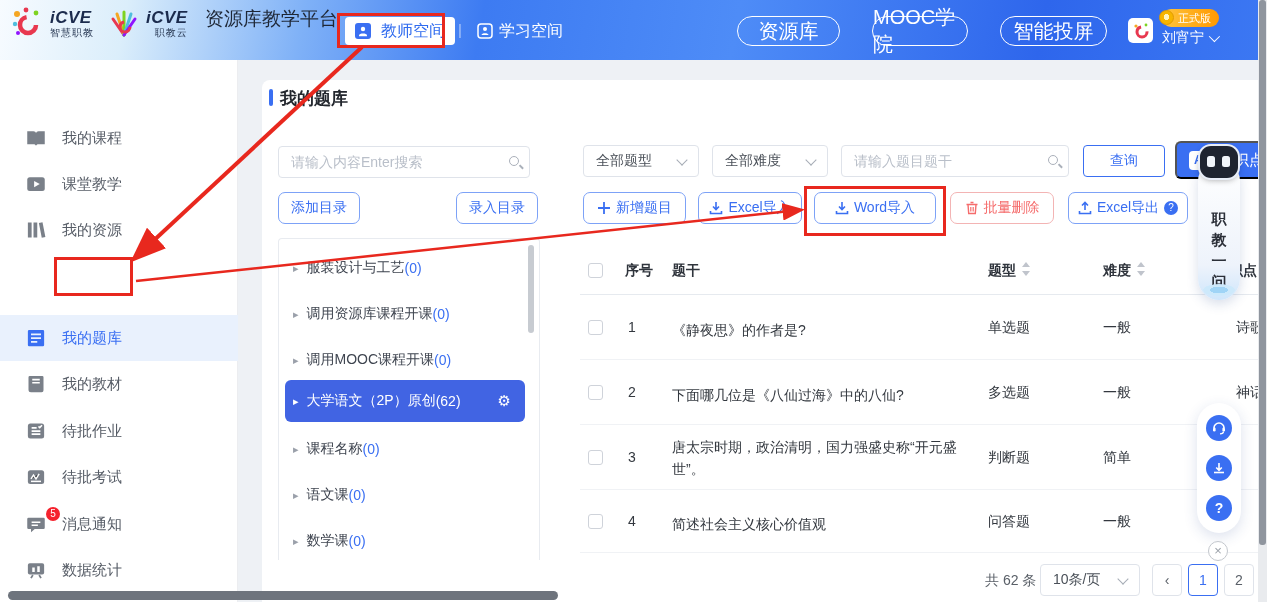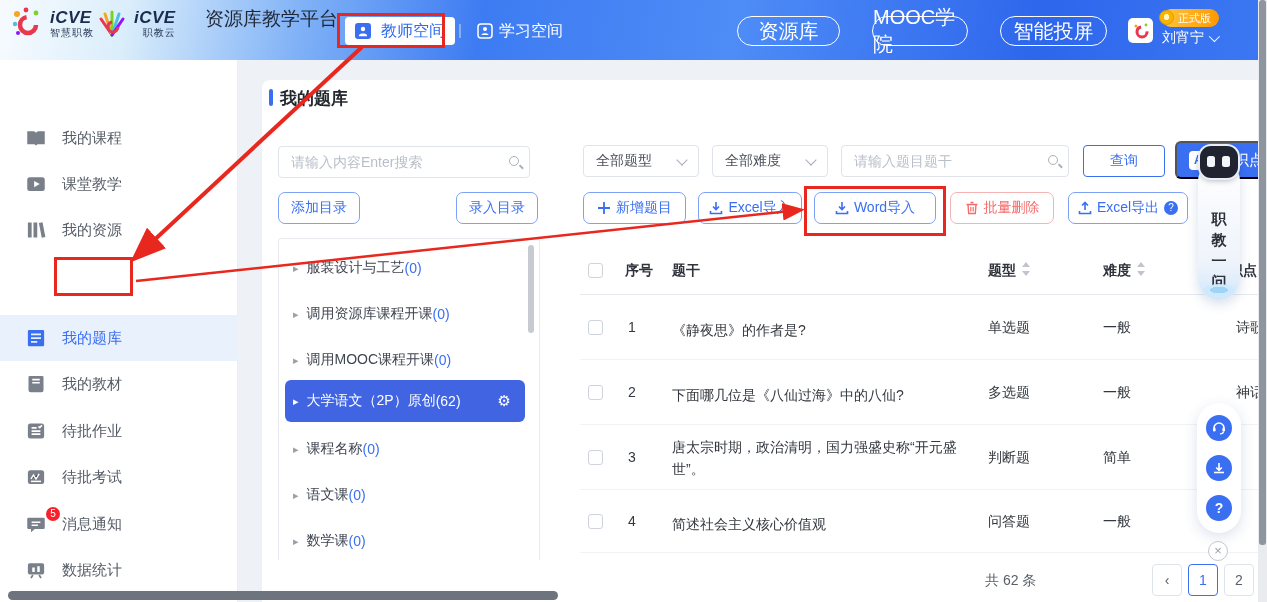--- a/index.html
+++ b/index.html
@@ -3,21 +3,21 @@
 <meta charset="utf-8">
 <style>
   * { margin:0; padding:0; box-sizing:border-box; }
   html,body { width:1267px; height:602px; overflow:hidden; }
   body { font-family:"Liberation Sans","DejaVu Sans",sans-serif; background:#eef1f5; position:relative; }
   .page { position:absolute; inset:0; width:1267px; height:602px; overflow:hidden; background:#eef1f5; }
 
   
   .header { position:absolute; left:0; top:0; width:1267px; height:60px;
     background:linear-gradient(100deg,#f7fbff 0%,#dbeefb 10%,#7fb1f7 24%,#3d7bf2 38%,#4e8cf7 58%,#2e66ec 82%,#3c78f3 100%); }
-  .logo-zone { position:absolute; left:10px; top:6px; display:flex; align-items:center; gap:2px; }
+  .logo-zone { position:absolute; left:10px; top:6px; display:flex; align-items:center; gap:14px; }
   .logo { display:flex; align-items:center; gap:6px; }
   .logo-text { line-height:1; }
   .logo-text .t { font-size:17px; font-weight:bold; font-style:italic; color:#1b2b4d; letter-spacing:.5px; }
   .logo-text .s { font-size:10px; color:#2a3a55; margin-top:2px; letter-spacing:1px;text-align:right; }
   .platform-title { position:absolute; left:205px; top:6px; width:146px; font-size:19px; font-weight:500; color:#1e2736; line-height:26px; }
   .nav-teacher { position:absolute; left:345px; top:17px; height:28px; background:#fff; border-radius:4px; display:flex; align-items:center; gap:10px; padding:0 10px; color:#2f6bef; font-size:16px; }
   .nav-divider { position:absolute; left:458px; top:21px; color:rgba(255,255,255,.55); font-size:15px; }
   .nav-study { position:absolute; left:477px; top:17px; height:28px; display:flex; align-items:center; gap:6px; color:#fff; font-size:16px; }
   .pill { position:absolute; top:16px; height:30px; border:1px solid #fff; border-radius:16px; color:#fff; font-size:20px; display:flex; align-items:center; justify-content:center; background:transparent; cursor:pointer; }
   .mini-logo { position:absolute; left:1128px; top:18px; width:25px; height:25px; background:#fff; border-radius:5px; display:flex; align-items:center; justify-content:center; }
@@ -429,20 +429,24 @@
   <div class="trow" style="top:490px; height:63px;">
     <span class="checkbox" style="left:8px; top:24px;"></span>
     <span class="td" style="left:48px; top:23px;">4</span>
     <span class="td stem" style="left:92px; top:23px;">简述社会主义核心价值观</span>
     <span class="td" style="left:408px; top:23px;">问答题</span>
     <span class="td" style="left:523px; top:23px;">一般</span>
     <span class="td" style="left:656px; top:23px;"></span>
   </div>
 
   <div class="foot-total">共 62 条</div>
+  <div class="select-box psize" style="height:32px;">
+    <span>10条/页</span>
+    <span class="sv"></span>
+  </div>
   <div class="pgbox" style="left:1152px;">‹</div>
   <div class="pgbox active" style="left:1188px;">1</div>
   <div class="pgbox" style="left:1224px;">2</div>
 
   <div class="assistant">
     <div class="vtxt">职教一问</div>
     <div class="wave"></div>
   </div>
   <div class="robot">
     <span class="eye" style="left:7px;"></span>

